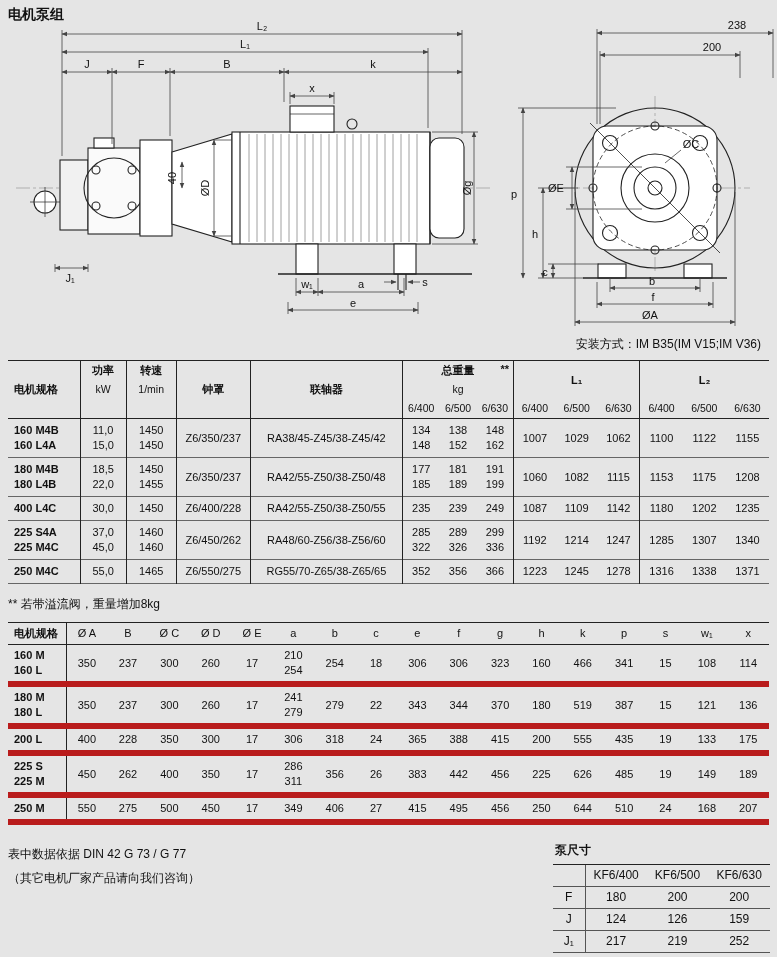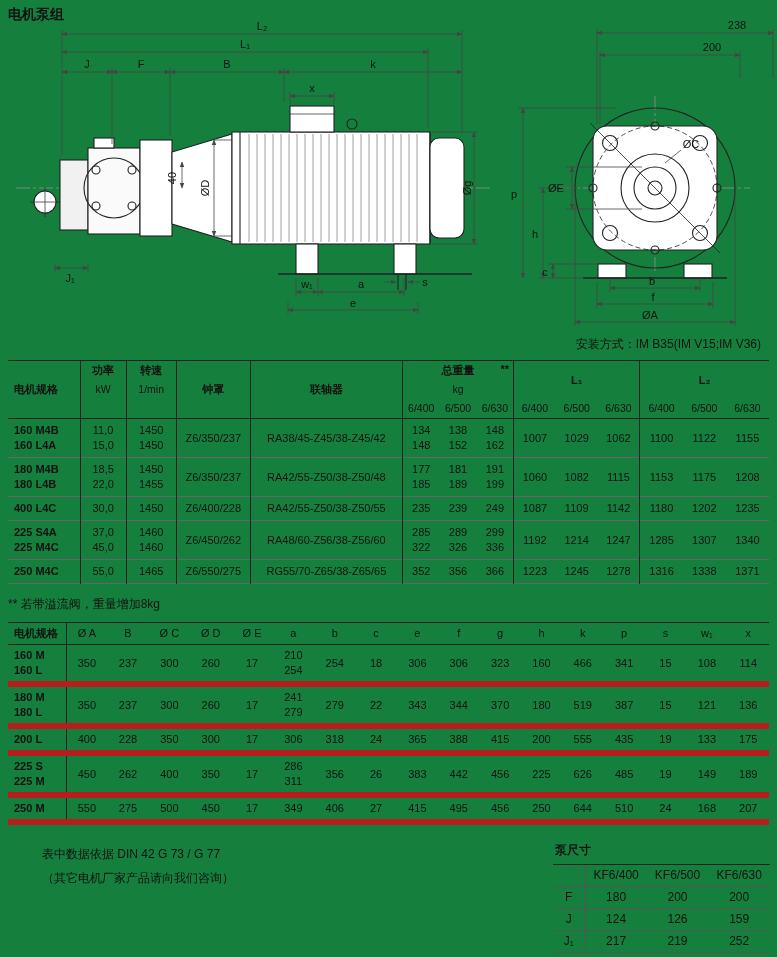--- a/index.html
+++ b/index.html
@@ -1,17 +1,17 @@
 <!DOCTYPE html>
 <html><head>
 <meta charset="utf-8">
 <style>
   * { box-sizing: border-box; }
   html,body { margin:0; padding:0; background:#fff; }
-  .page { position:relative; width:777px; height:957px; background:#15803d; overflow:hidden;
+  .page { position:relative; width:777px; height:957px; background:#e5e5e5; overflow:hidden;
           font-family:"Liberation Sans","DejaVu Sans",sans-serif; color:#111; }
   .title { position:absolute; left:8px; top:6px; font-size:14px; font-weight:bold; }
   #drawing { position:absolute; left:0; top:20px; }
   #drawing text { font-family:"Liberation Sans","DejaVu Sans",sans-serif; }
   .mount-note { position:absolute; right:16px; top:336px; font-size:12px; }
 
   table.tbl { position:absolute; left:8px; border-collapse:collapse; table-layout:fixed; font-size:11px; }
   .vr { border-right:1px solid #222; }
 
   
@@ -30,21 +30,21 @@
   .footnote { position:absolute; left:8px; top:596px; font-size:12px; }
 
   
   #t2 { top:622px; width:761px; border-top:1.5px solid #222; border-bottom:1.5px solid #222; }
   #t2 th, #t2 td { padding:3px 2px; text-align:center; vertical-align:middle; line-height:15px; }
   #t2 thead { border-bottom:1px solid #222; }
   #t2 thead th { font-weight:normal; }
   #t2 thead th.hm { font-weight:bold; }
   #t2 tbody tr { border-bottom:6px solid #b91c1c; }
 
-  .note { position:absolute; left:8px; font-size:12px;margin-left:34px; }
+  .note { position:absolute; left:8px; font-size:12px; }
   .note.n1 { top:846px; }
   .note.n2 { top:870px; }
   .note.n3 { top:910px; }
 
   
   .pump-block { position:absolute; left:553px; top:840px; width:217px; }
   .pump-title { font-size:12px; font-weight:bold; padding:2px 0 5px 2px; border-bottom:1px solid #222; }
   #t3 { width:100%; border-collapse:collapse; font-size:12px; table-layout:fixed; }
   #t3 th, #t3 td { padding:4px 2px; text-align:center; border-bottom:1px solid #555; font-weight:normal; line-height:13px; }
   #t3 .lblcol { width:32px; border-right:1px solid #555; }

